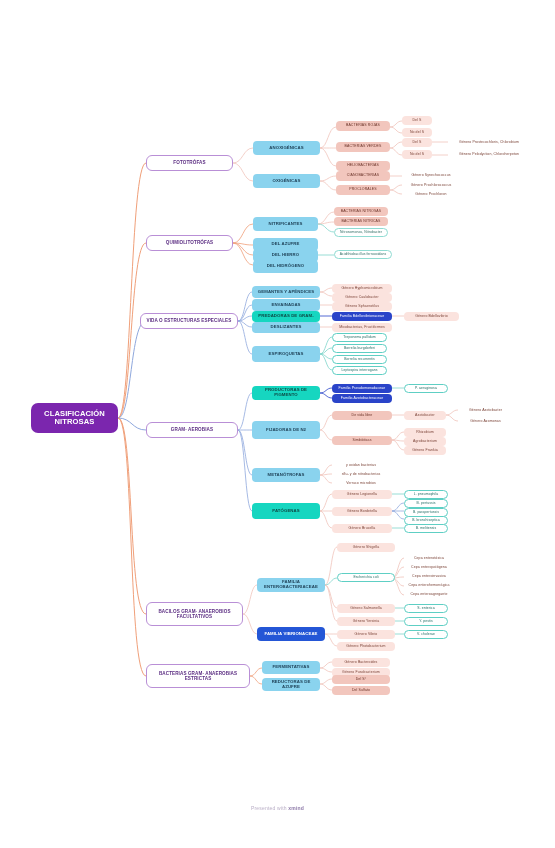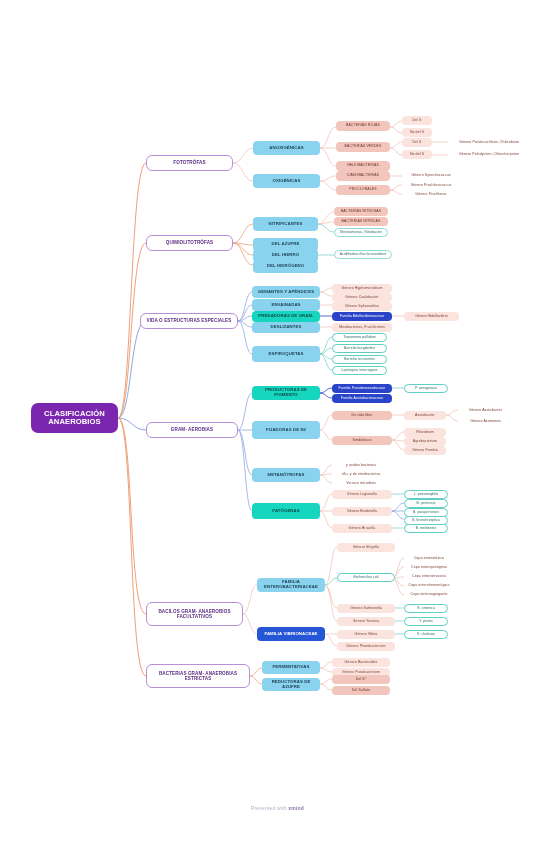--- a/index.html
+++ b/index.html
@@ -141,21 +141,21 @@
     <path d="M392 634 L404 634" fill="none" stroke="#7fd4ca" stroke-width=".8"></path>
 
     <path d="M250 676 C256 676 256 668 262 668" fill="none" stroke="#f0a07a" stroke-width=".8"></path>
     <path d="M250 676 C256 676 256 684 262 684" fill="none" stroke="#f0a07a" stroke-width=".8"></path>
     <path d="M320 668 C326 668 326 662 332 662" fill="none" stroke="#f0c4bb" stroke-width=".8"></path>
     <path d="M320 668 C326 668 326 672 332 672" fill="none" stroke="#f0c4bb" stroke-width=".8"></path>
     <path d="M320 684 C326 684 326 679 332 679" fill="none" stroke="#f0c4bb" stroke-width=".8"></path>
     <path d="M320 684 C326 684 326 690 332 690" fill="none" stroke="#f0c4bb" stroke-width=".8"></path>
   </svg>
 
-  <div class="node root" style="left:31px;top:403px;width:87px;height:30px;">CLASIFICACIÓN ANAEROBIOS</div>
+  <div class="node root" style="left:31px;top:403px;width:87px;height:30px;">CLASIFICACIÓN NITROSAS</div>
 
   <div class="node lvl1" style="left:146px;top:155px;width:87px;height:16px;">FOTOTRÓFAS</div>
 
   <div class="node lvl2-blue" style="left:253px;top:141px;width:67px;height:14px;">ANOXIGÉNICAS</div>
   <div class="node lvl2-blue" style="left:253px;top:174px;width:67px;height:14px;">OXIGÉNICAS</div>
 
   <div class="node lvl3-pink" style="left:336px;top:121px;width:54px;height:10px;">BACTERIAS ROJAS</div>
   <div class="node lvl3-pink" style="left:336px;top:142px;width:54px;height:10px;">BACTERIAS VERDES</div>
   <div class="node lvl3-pink" style="left:336px;top:161px;width:54px;height:10px;">HELIOBACTERIAS</div>
 

